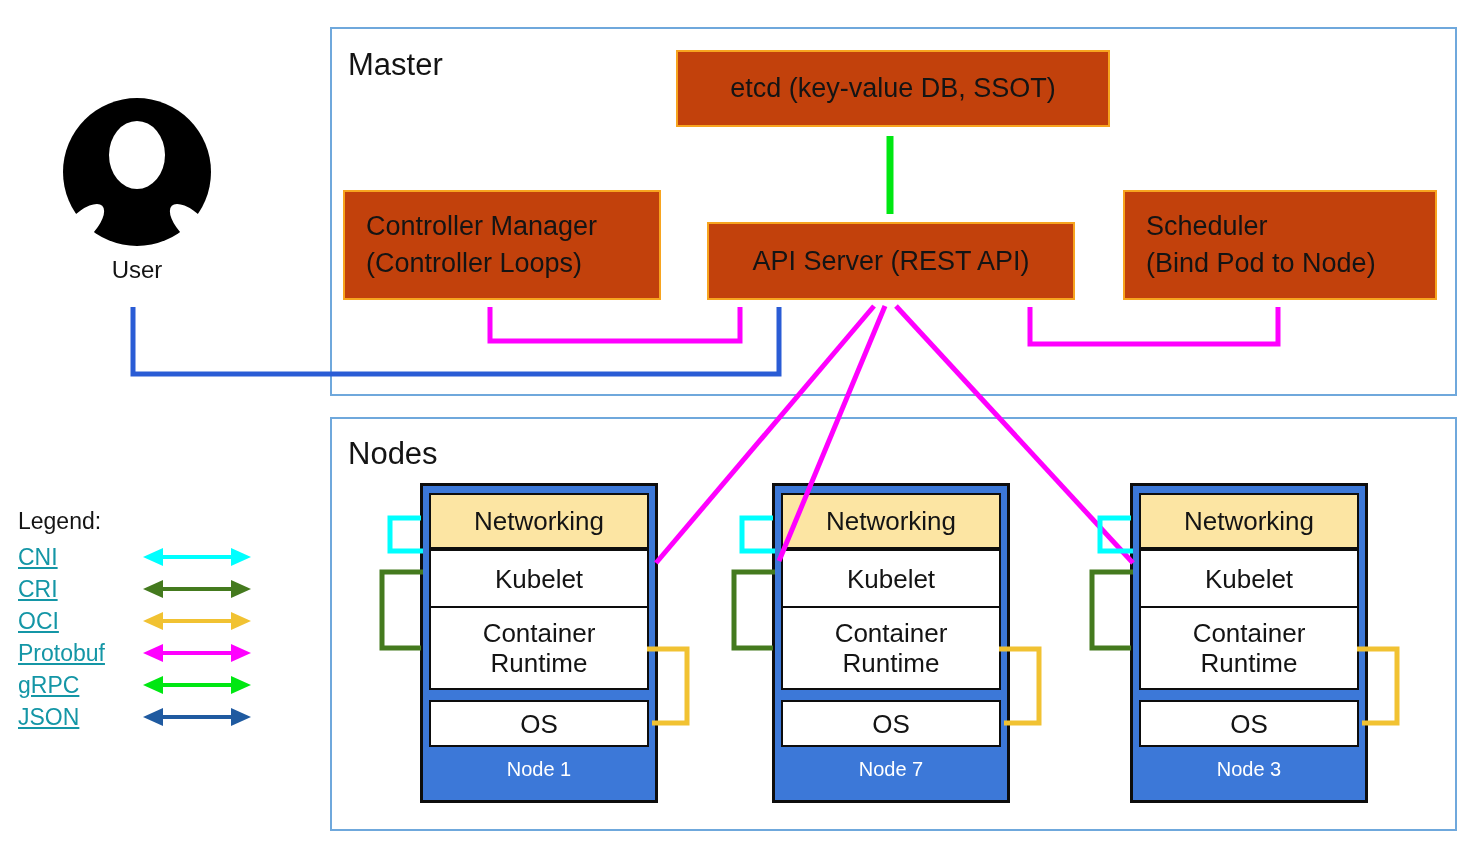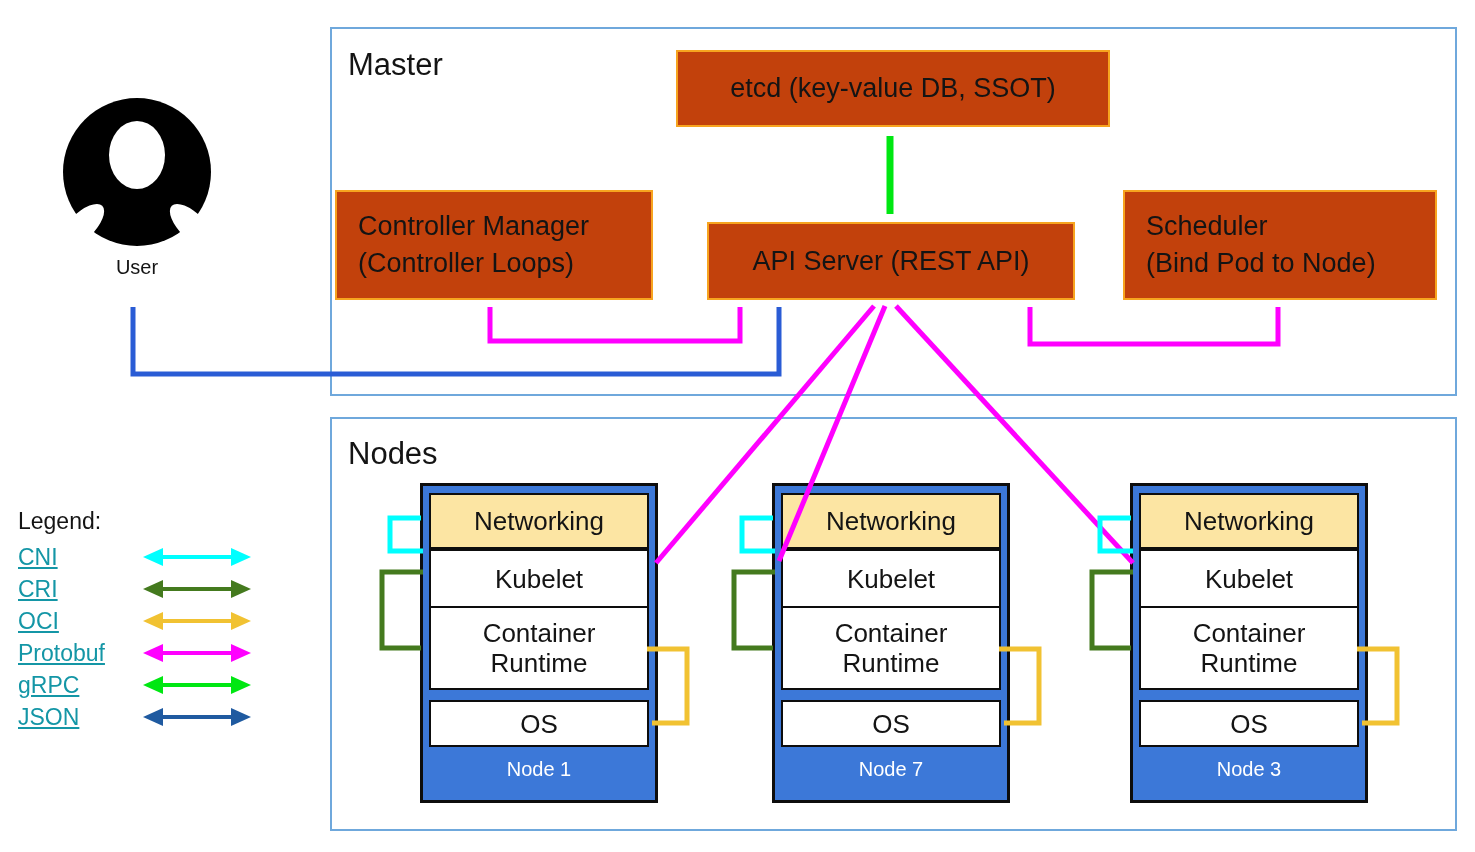--- a/index.html
+++ b/index.html
@@ -11,21 +11,21 @@
     position:absolute;border:2.5px solid var(--c-outer_border);background:transparent;
   }
   .big-title{position:absolute;font-size:31px;line-height:34px;}
   .obox{
     position:absolute;border:2px solid var(--c-inner_border);background:#c2410c;
     box-sizing:border-box;font-size:27px;line-height:37px;
     display:flex;align-items:center;
   }
   .obox.centered{justify-content:center;text-align:center;}
   .obox.leftpad{padding-left:21px;white-space:pre-line;}
-  .user-label{position:absolute;font-size:20px;text-align:center;}
+  .user-label{position:absolute;font-size:24px;text-align:center;}
   
   .node{
     position:absolute;top:483px;width:238px;height:320px;box-sizing:border-box;
     background:var(--c-node_fill);border:3px solid #0d0d0d;
   }
   .layer{
     position:absolute;left:6px;width:220px;box-sizing:border-box;
     background:#fff;border:2.5px solid #0d0d0d;
     display:flex;align-items:center;justify-content:center;text-align:center;
     font-size:26px;line-height:30px;
@@ -59,21 +59,21 @@
 </head>
 <body>
 
 <div id="canvas">
 
   <div class="outer-box" style="left:330px;top:27px;width:1123px;height:365px;"></div>
   <div class="big-title" style="left:348px;top:48px;">Master</div>
 
   <div class="obox centered" style="left:676px;top:50px;width:434px;height:77px;">etcd (key-value DB, SSOT)</div>
 
-  <div class="obox leftpad" style="left:335px;top:190px;width:318px;height:110px;">Controller Manager
+  <div class="obox leftpad" style="left:343px;top:190px;width:318px;height:110px;">Controller Manager
 (Controller Loops)</div>
 
   <div class="obox centered" style="left:707px;top:222px;width:368px;height:78px;">API Server (REST API)</div>
 
   <div class="obox leftpad" style="left:1123px;top:190px;width:314px;height:110px;">Scheduler
 (Bind Pod to Node)</div>
 
   <div class="outer-box" style="left:330px;top:417px;width:1123px;height:410px;"></div>
   <div class="big-title" style="left:348px;top:437px;">Nodes</div>
 

